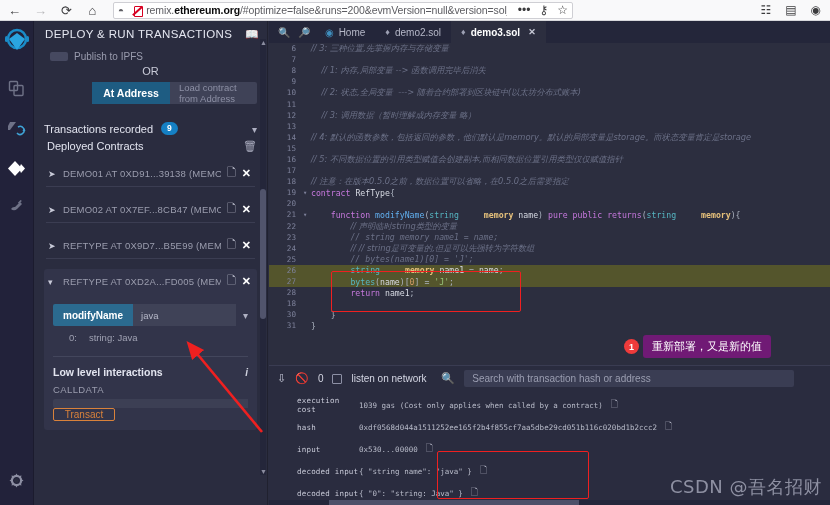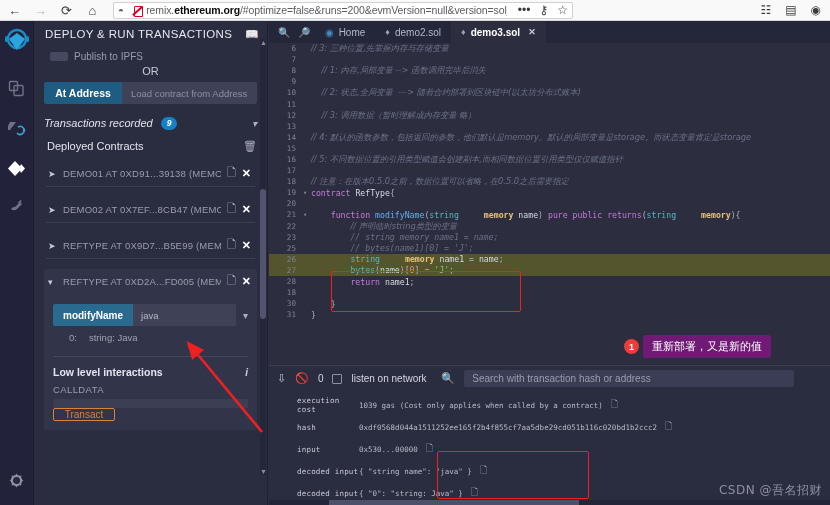--- a/index.html
+++ b/index.html
@@ -83,29 +83,29 @@
 
   .clipped-row { height: 14px; overflow: hidden; display: flex; align-items: flex-end; gap: 6px; padding-left: 6px; }
   .clipped-chk { width: 18px; height: 9px; background: #464960; border-radius: 2px; }
   .clipped-txt { font-size: 10px; color: #9a9cae; line-height: 9px; }
 
   .or-line { text-align: center; font-size: 11px; color: #c9cbd8; margin: 4px 0 5px; }
 
   .seg { display: flex; height: 22px; border-radius: 2px; overflow: hidden; }
   .seg-btn {
     background: #1e5c82; color: #ffffff; font-size: 10.5px; font-weight: 700;
-    display: flex; align-items: center; justify-content: center; width: 78px;
+    display: flex; align-items: center; justify-content: center; width: 78px; margin-left: 48px;
   }
   .seg-input {
     flex: 1; background: #3f4257; color: #8d90a5; font-size: 9.5px;
     display: flex; align-items: center; padding-left: 9px;
   }
 
   .row-tx {
-    display: flex; align-items: center; height: 24px; margin-top: 7px; font-style: italic;
+    display: flex; align-items: flex-end; height: 24px; margin-top: 7px;
   }
   .row-tx .lbl { font-size: 11px; color: #e2e4ef; }
   .badge {
     margin-left: 8px; background: #1580c4; color: #fff; font-size: 8.5px; font-weight: 700;
     border-radius: 9px; padding: 1px 6px; line-height: 11px;
   }
   .chev-dn { margin-left: auto; color: #aeb0c2; font-size: 10px; }
 
   .row-dep { display: flex; align-items: center; height: 22px; padding-left: 3px; }
   .row-dep .lbl { font-size: 11px; color: #e2e4ef; }
@@ -221,21 +221,21 @@
     display: flex; align-items: center; padding-left: 8px; font-size: 10px; color: #9b9eb1;
     max-width: 330px;
   }
   .term-rows { padding: 3px 4px 0 0; }
   .term-row { display: flex; height: 22px; align-items: center; font-family: "DejaVu Sans Mono", monospace; font-size: 7.5px; }
   .term-row .k { width: 90px; padding-left: 28px; color: #c9cbd9; letter-spacing: 0.2px; }
   .term-row .v { color: #b9bcca; }
   .term-row .cp { color: #b2b5c4; font-size: 9px; padding-left: 8px; }
 
   .watermark {
-    position: absolute; right: 8px; bottom: 6px; color: #8e90a2; font-size: 12px;
+    position: absolute; right: 8px; bottom: 6px; color: #8e90a2; font-size: 18px;
     font-family: "DejaVu Sans", sans-serif; letter-spacing: 0.5px;
   }
 
   
   .arrow-svg { position: absolute; left: 0; top: 0; width: 830px; height: 505px; pointer-events: none; }
 
   .hscroll { position: absolute; left: 269px; bottom: 0; width: 561px; height: 5px; background: #23253a; }
   .hscroll .thumb { position: absolute; left: 60px; top: 0; width: 250px; height: 5px; background: #4d5069; }
 </style>
 </head>
@@ -517,20 +517,25 @@
             <span class="ln">22</span>
             <span class="fold"></span>
             <span class="ctext">        <span class="c-com-cn">// 声明临时string类型的变量</span></span>
           </div>
           <div class="code-line">
             <span class="ln">23</span>
             <span class="fold"></span>
             <span class="ctext">        <span class="c-com">// string memory name1 = name;</span></span>
           </div>
           <div class="code-line">
+            <span class="ln">24</span>
+            <span class="fold"></span>
+            <span class="ctext">        <span class="c-com-cn">// // string是可变量的,但是可以先强转为字符数组</span></span>
+          </div>
+          <div class="code-line">
             <span class="ln">25</span>
             <span class="fold"></span>
             <span class="ctext">        <span class="c-com">// bytes(name1)[0] = 'J';</span></span>
           </div>
           <div class="code-line hl-26">
             <span class="ln">26</span>
             <span class="fold"></span>
             <span class="ctext">        <span class="c-type">string</span> <span class="c-kw2">memory</span> <span class="c-var">name1</span> <span class="c-punc">=</span> <span class="c-var">name</span><span class="c-punc">;</span></span>
           </div>
           <div class="code-line hl-26">

